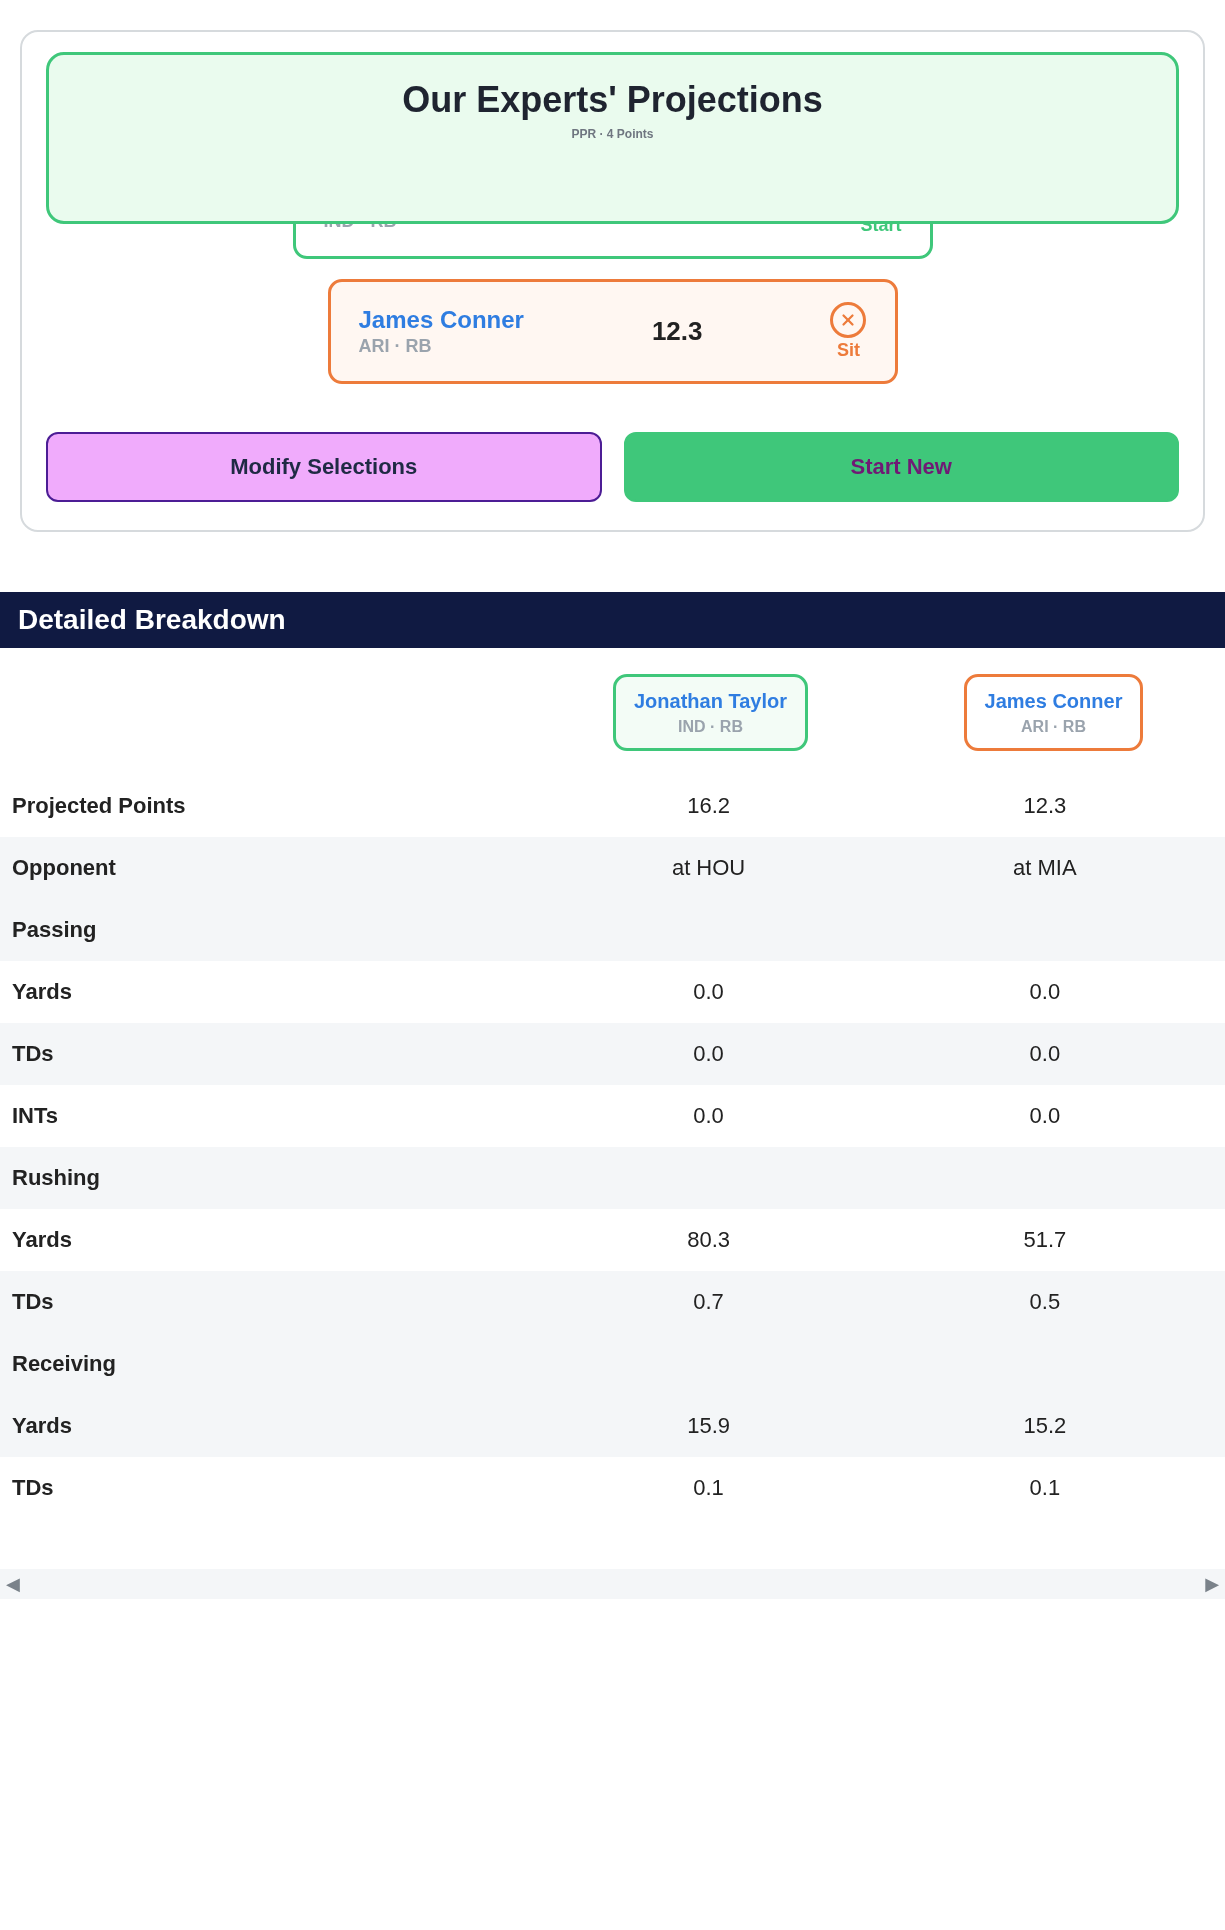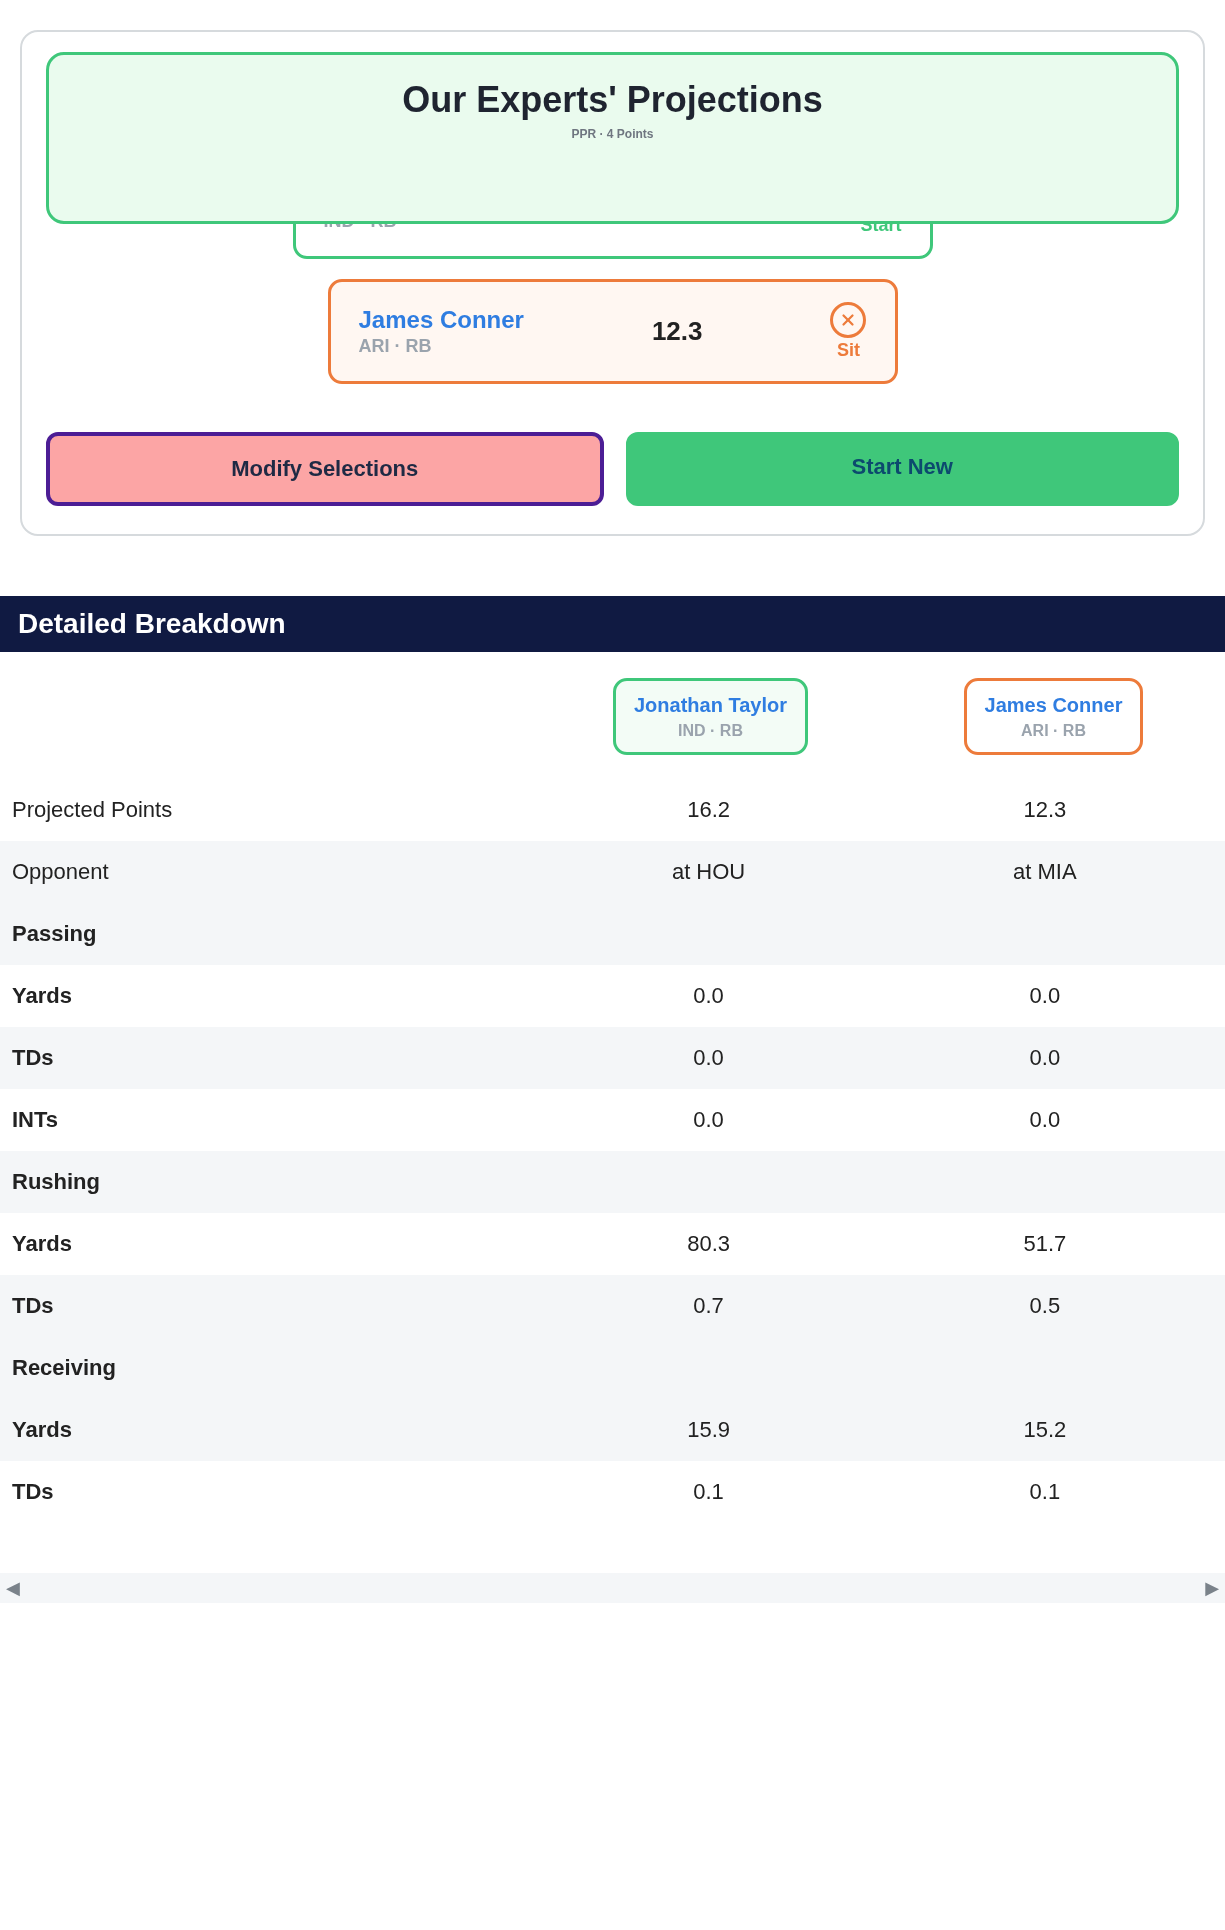--- a/index.html
+++ b/index.html
@@ -28,39 +28,39 @@
   .proj-name{font-size:24px;font-weight:700;color:var(--blue-link)}
   .proj-meta{font-size:18px;color:var(--muted);font-weight:600;margin-top:2px}
   .proj-num{font-size:26px;font-weight:800}
   .proj-ico{display:flex;flex-direction:column;align-items:center;gap:2px;font-size:18px;font-weight:700}
   .proj-ico.start{color:var(--green)}
   .proj-ico.sit{color:var(--orange)}
   .icon-circle{width:36px;height:36px;border:3.5px solid currentColor;border-radius:50%;display:flex;align-items:center;justify-content:center}
   .icon-circle svg{width:18px;height:18px;stroke:currentColor;stroke-width:3;fill:none;stroke-linecap:round;stroke-linejoin:round}
   .btn-row{display:flex;gap:22px;margin-top:48px}
   .btn{flex:1;text-align:center;padding:20px 0;border-radius:12px;font-size:22px;font-weight:700;cursor:pointer}
-  .btn.outline{border:4px solid #4c1d95;color:#1f2a44;background:#fca5a5}
-  .btn.solid{background:var(--green);color:#0c4a6e;border:2px solid var(--green)}
+  .btn.outline{border:2px solid #4c1d95;color:#1f2a44;background:#f0abfc}
+  .btn.solid{background:var(--green);color:#701a75;border:2px solid var(--green)}
   
   .section-space{height:60px}
   .break-hdr{background:var(--navy);color:#fff;font-size:28px;font-weight:800;padding:12px 18px;margin:0 -20px}
   .table{width:calc(100% + 40px);margin:0 -20px}
   .thead-row{display:flex;padding:26px 0 24px 0}
   .col-label{flex:0 0 44%}
   .col-val{flex:0 0 28%;display:flex;justify-content:center}
   .chip{border-radius:14px;padding:12px 18px;text-align:center}
   .chip.start{border:3px solid var(--green);background:#f3fcf6}
   .chip.sit{border:3px solid var(--orange);background:#fff}
   .chip .nm{color:var(--blue-link);font-weight:700;font-size:20px;line-height:1.25}
   .chip .mt{color:var(--muted);font-size:16px;font-weight:600;margin-top:4px}
   .row{display:flex;align-items:center;padding:18px 12px;font-size:22px}
   .row.alt{background:var(--row-alt)}
   .row .col-label{font-weight:600}
   .row.section .col-label{font-weight:800}
-  .row.major .col-label{font-weight:400}
+  .row.major .col-label{font-weight:700}
   .row .col-val{font-weight:500}
   .scrollbar{display:flex;justify-content:space-between;align-items:center;height:30px;background:#f4f6f8;margin:50px -20px 0 -20px;padding:0 6px;color:#7a828a}
   .scrollbar span{font-size:18px}
 </style>
 </head>
 <body>
 
 <div class="page">
 
   <div class="card">

